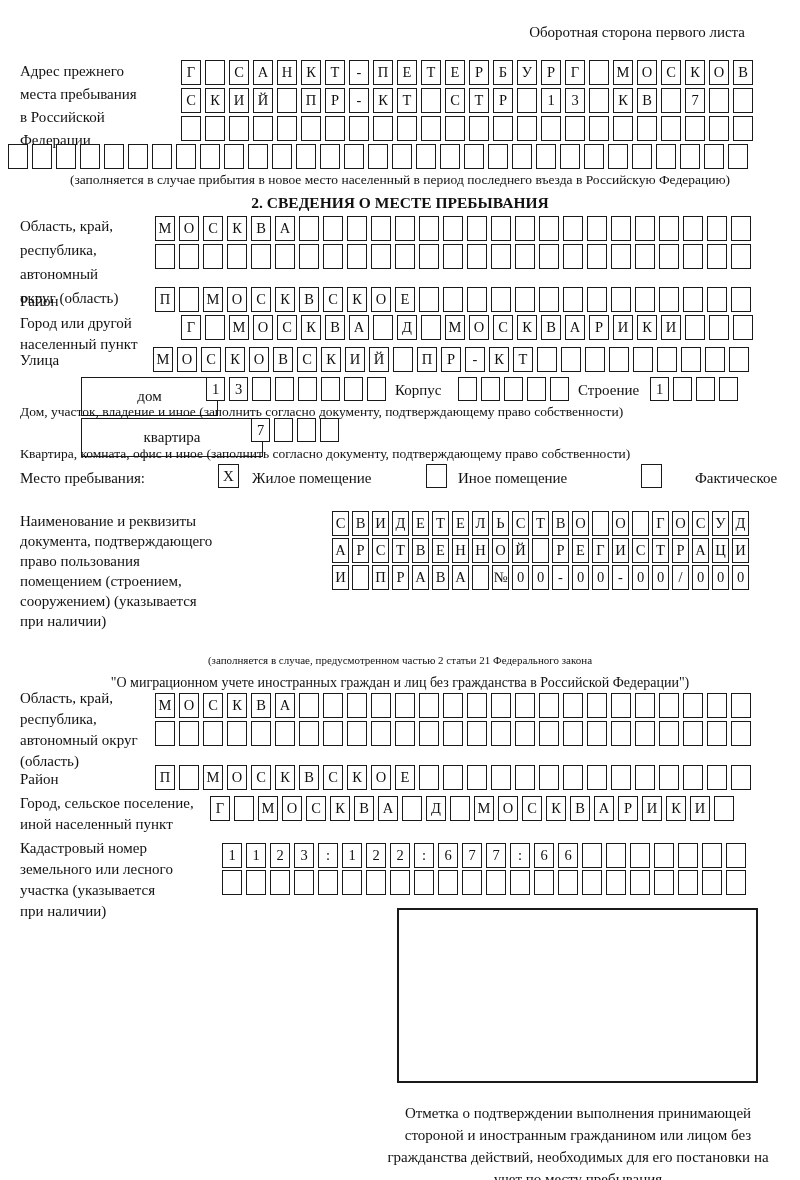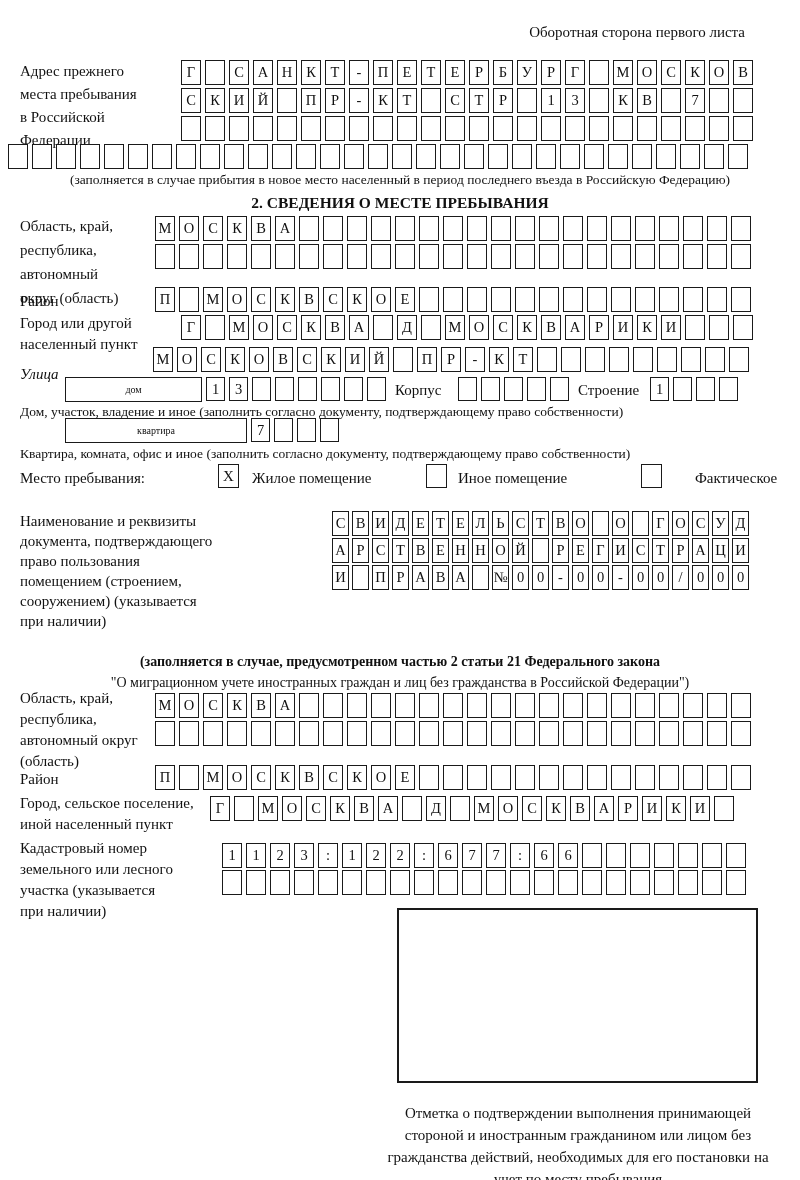--- a/index.html
+++ b/index.html
@@ -41,24 +41,25 @@
     flex:none;
   }
   .grid-doc{gap:3px;}
   .grid-doc .char-box{width:17px;}
   .grid-sm{gap:4px;}
   .grid-sm .char-box{width:19px;height:24px;}
   .wide-box{
     position:absolute;
     border:1.6px solid #1a1a1a;
     box-sizing:border-box;
-    height:25px;
+    height:39px;
     display:flex;align-items:center;justify-content:center;
-    font-size:10px;
+    font-size:15px;
     background:#fff;
+    margin-left:16px;
   }
   .cbox{
     position:absolute;
     width:21px;height:24px;
     border:1.6px solid #1a1a1a;
     box-sizing:border-box;
     display:flex;align-items:center;justify-content:center;
     font-size:15px;
     background:#fff;
   }
@@ -319,21 +320,21 @@
       <span class="char-box">А</span>
       <span class="char-box">Р</span>
       <span class="char-box">И</span>
       <span class="char-box">К</span>
       <span class="char-box">И</span>
       <span class="char-box"></span>
       <span class="char-box"></span>
       <span class="char-box"></span>
     </div>
 
-  <div class="lbl" style="left:20px;top:363px;font-style:italic;">Улица</div>
+  <div class="lbl" style="left:20px;top:349px;">Улица</div>
   <div class="char-grid" style="left:153px;top:347px;">
       <span class="char-box">М</span>
       <span class="char-box">О</span>
       <span class="char-box">С</span>
       <span class="char-box">К</span>
       <span class="char-box">О</span>
       <span class="char-box">В</span>
       <span class="char-box">С</span>
       <span class="char-box">К</span>
       <span class="char-box">И</span>
@@ -469,21 +470,21 @@
       <span class="char-box">0</span>
       <span class="char-box">-</span>
       <span class="char-box">0</span>
       <span class="char-box">0</span>
       <span class="char-box">/</span>
       <span class="char-box">0</span>
       <span class="char-box">0</span>
       <span class="char-box">0</span>
     </div>
 
-  <div class="caption center" style="top:654px;font-size:14px;font-weight:bold;">(заполняется в случае, предусмотренном частью 2 статьи 21 Федерального закона</div>
+  <div class="caption center" style="top:654px;font-size:11px;">(заполняется в случае, предусмотренном частью 2 статьи 21 Федерального закона</div>
   <div class="caption center" style="top:675px;font-size:14px;">"О миграционном учете иностранных граждан и лиц без гражданства в Российской Федерации")</div>
 
   <div class="lbl" style="left:20px;top:688px;width:150px;line-height:21px;">Область, край,
 республика,
 автономный округ
 (область)</div>
   <div class="char-grid" style="left:155px;top:693px;">
       <span class="char-box">М</span>
       <span class="char-box">О</span>
       <span class="char-box">С</span>

